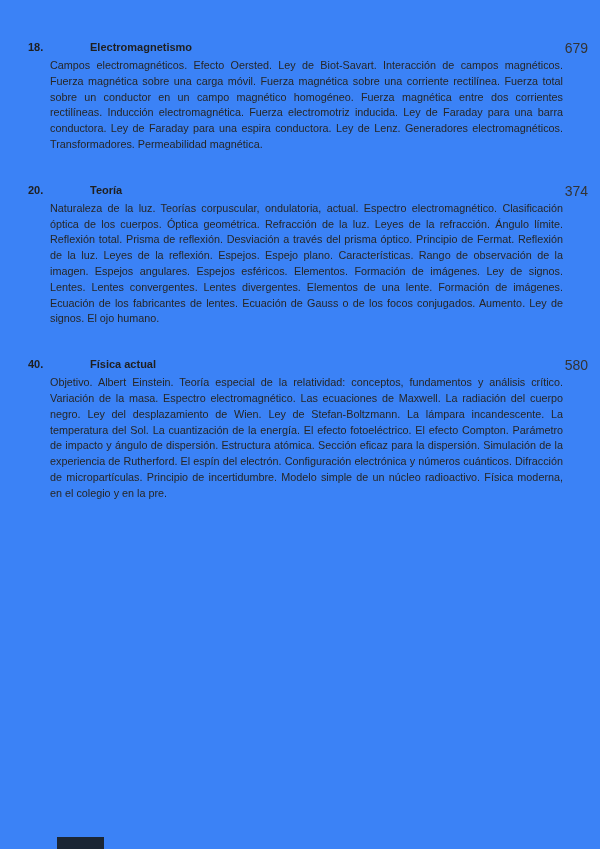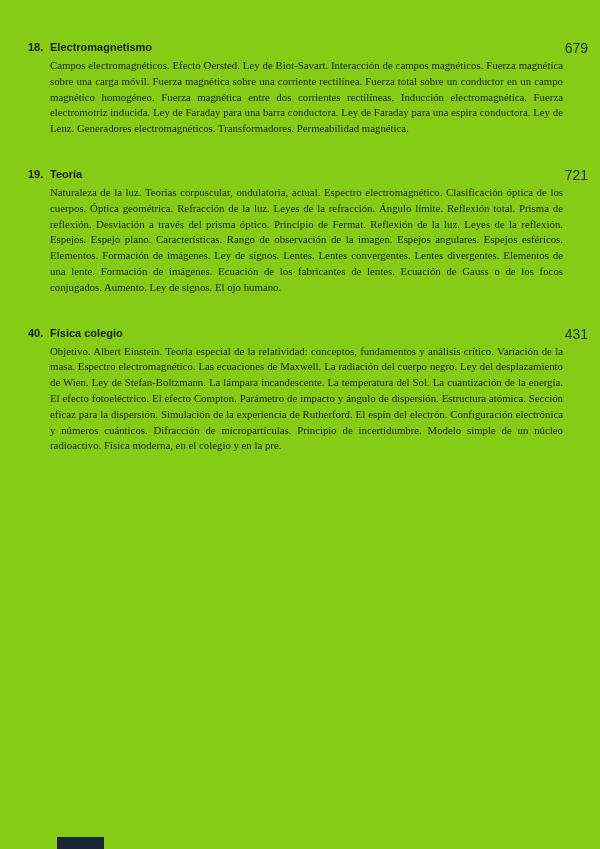--- a/index.html
+++ b/index.html
@@ -5,21 +5,21 @@
   html, body {
     margin: 0;
     padding: 0;
     background: #e8e8e8;
   }
   .page {
     position: relative;
     width: 600px;
     height: 849px;
     margin: 0 auto;
-    background: #84cc16;
+    background: #3b82f6;
     overflow: hidden;
     font-family: "Liberation Sans", "DejaVu Sans", sans-serif;
     color: #1f1f1f;
   }
   .content {
     position: absolute;
     top: 40px;
     left: 28px;
     right: 12px;
   }
@@ -33,37 +33,37 @@
     font-size: 11px;
     font-weight: bold;
     line-height: 14px;
   }
   .chapter-number {
     width: 22px;
     flex: 0 0 22px;
   }
   .chapter-title {
     flex: 1 1 auto;
+    margin-left: 40px;
   }
   .page-number {
     position: absolute;
     top: 0;
     right: 0;
     font-size: 14px;
     font-weight: normal;
     color: #333;
   }
   .chapter-description {
     margin: 4px 0 0 22px;
     width: 513px;
     font-size: 10.8px;
     line-height: 15.8px;
     text-align: justify;
     color: #262626;
-    font-family: Liberation Serif, serif;
   }
   .scan-mark {
     position: absolute;
     left: 57px;
     bottom: 0;
     width: 47px;
     height: 12px;
     background: #1b2634;
   }
 </style>
@@ -77,32 +77,32 @@
       <div class="entry-header">
         <span class="chapter-number">18.</span>
         <span class="chapter-title">Electromagnetismo</span>
       </div>
       <span class="page-number">679</span>
       <p class="chapter-description">Campos electromagnéticos. Efecto Oersted. Ley de Biot-Savart. Interacción de campos magnéticos. Fuerza magnética sobre una carga móvil. Fuerza magnética sobre una corriente rectilínea. Fuerza total sobre un conductor en un campo magnético homogéneo. Fuerza magnética entre dos corrientes rectilíneas. Inducción electromagnética. Fuerza electromotriz inducida. Ley de Faraday para una barra conductora. Ley de Faraday para una espira conductora. Ley de Lenz. Generadores electromagnéticos. Transformadores. Permeabilidad magnética.</p>
     </div>
 
     <div class="toc-entry">
       <div class="entry-header">
-        <span class="chapter-number">19.</span>
+        <span class="chapter-number">20.</span>
         <span class="chapter-title">Teoría</span>
       </div>
-      <span class="page-number">721</span>
+      <span class="page-number">374</span>
       <p class="chapter-description">Naturaleza de la luz. Teorías corpuscular, ondulatoria, actual. Espectro electromagnético. Clasificación óptica de los cuerpos. Óptica geométrica. Refracción de la luz. Leyes de la refracción. Ángulo límite. Reflexión total. Prisma de reflexión. Desviación a través del prisma óptico. Principio de Fermat. Reflexión de la luz. Leyes de la reflexión. Espejos. Espejo plano. Características. Rango de observación de la imagen. Espejos angulares. Espejos esféricos. Elementos. Formación de imágenes. Ley de signos. Lentes. Lentes convergentes. Lentes divergentes. Elementos de una lente. Formación de imágenes. Ecuación de los fabricantes de lentes. Ecuación de Gauss o de los focos conjugados. Aumento. Ley de signos. El ojo humano.</p>
     </div>
 
     <div class="toc-entry">
       <div class="entry-header">
         <span class="chapter-number">40.</span>
-        <span class="chapter-title">Física colegio</span>
+        <span class="chapter-title">Física actual</span>
       </div>
-      <span class="page-number">431</span>
+      <span class="page-number">580</span>
       <p class="chapter-description">Objetivo. Albert Einstein. Teoría especial de la relatividad: conceptos, fundamentos y análisis crítico. Variación de la masa. Espectro electromagnético. Las ecuaciones de Maxwell. La radiación del cuerpo negro. Ley del desplazamiento de Wien. Ley de Stefan-Boltzmann. La lámpara incandescente. La temperatura del Sol. La cuantización de la energía. El efecto fotoeléctrico. El efecto Compton. Parámetro de impacto y ángulo de dispersión. Estructura atómica. Sección eficaz para la dispersión. Simulación de la experiencia de Rutherford. El espín del electrón. Configuración electrónica y números cuánticos. Difracción de micropartículas. Principio de incertidumbre. Modelo simple de un núcleo radioactivo. Física moderna, en el colegio y en la pre.</p>
     </div>
 
   </div>
 
   <div class="scan-mark"></div>
 </div>
 
 </body></html>

